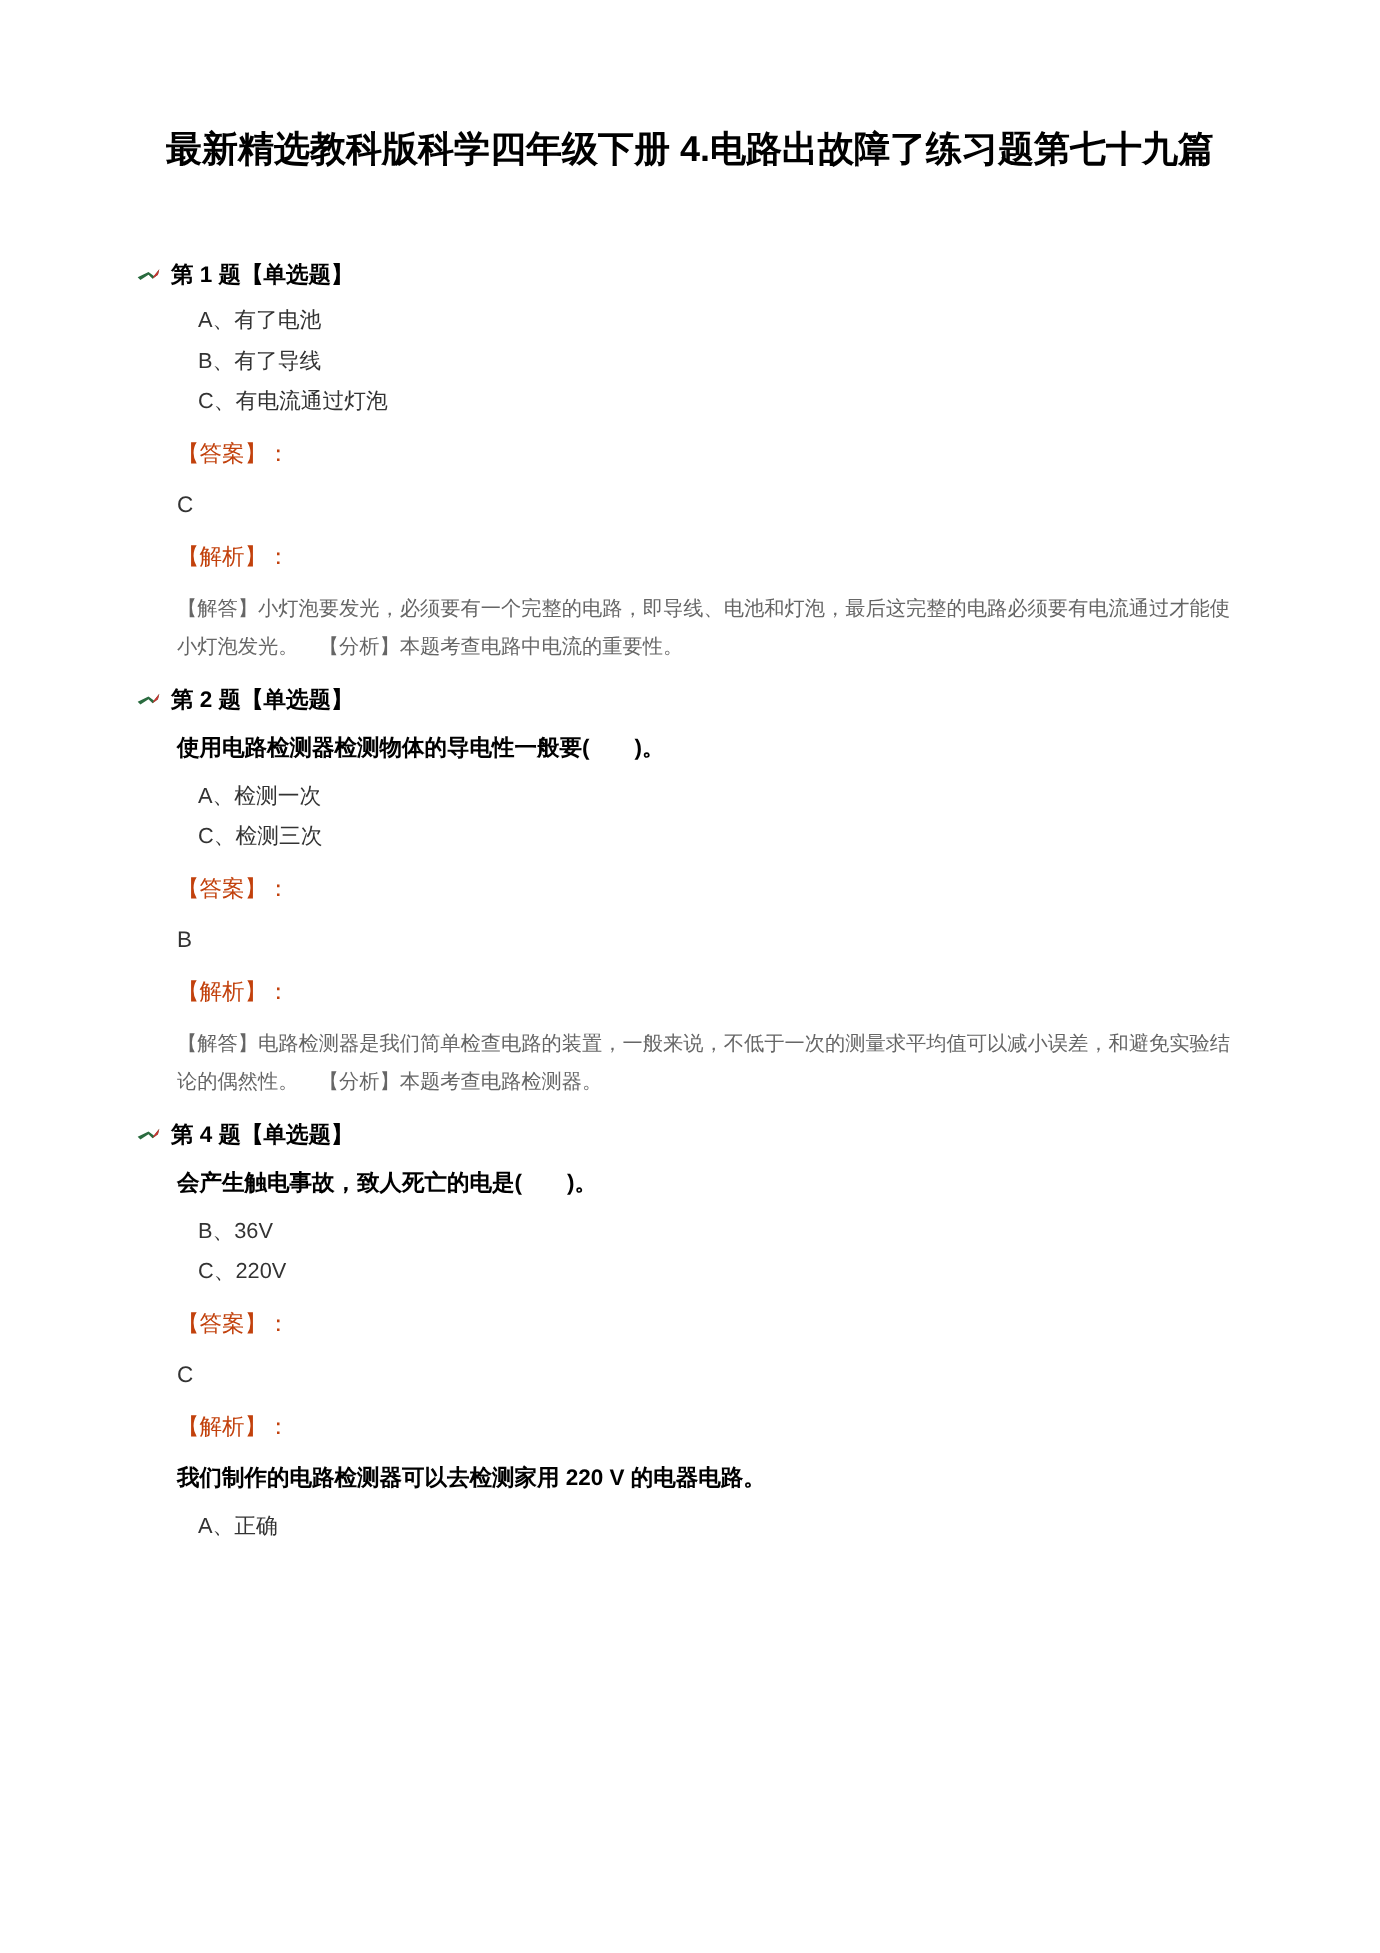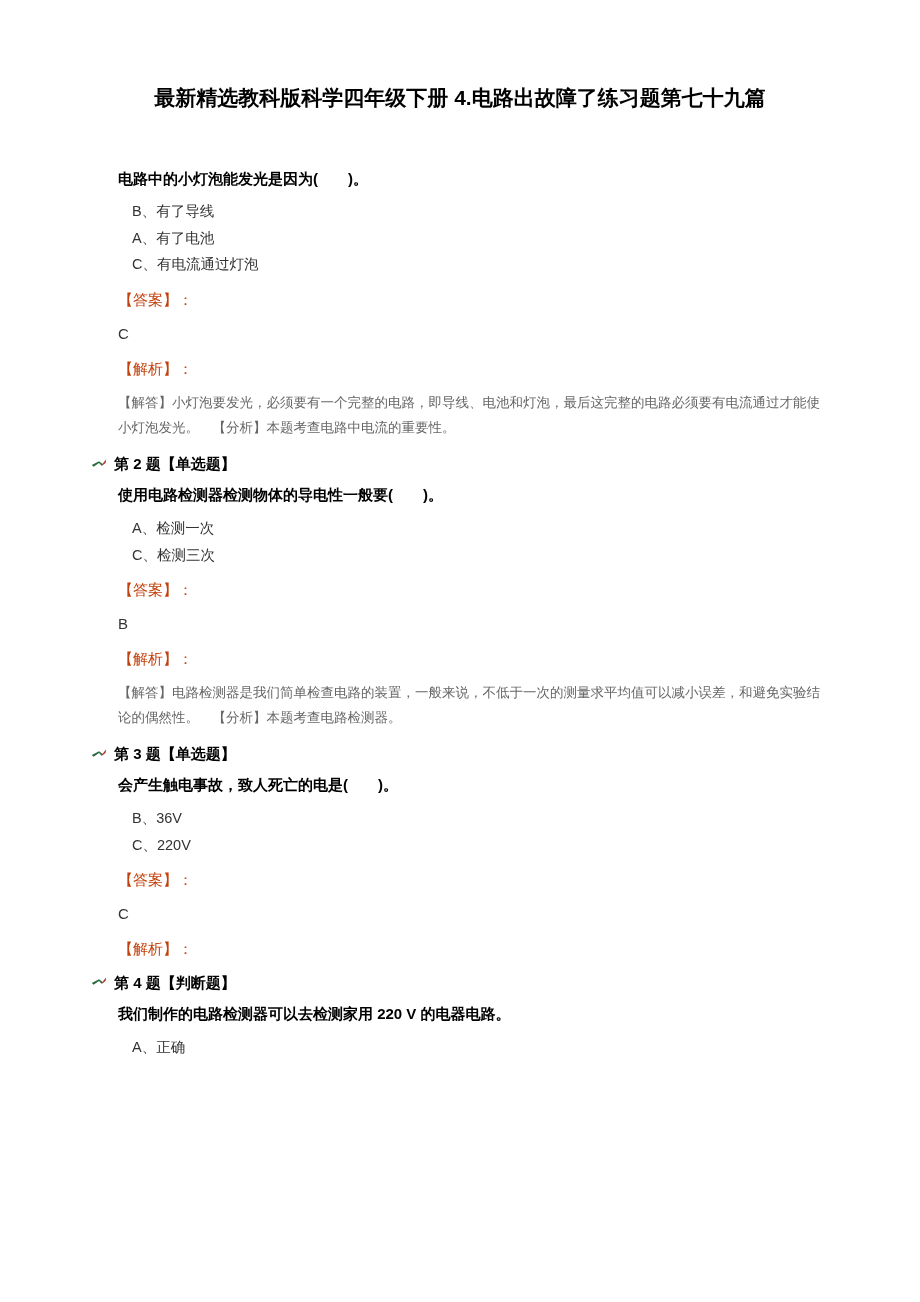--- a/index.html
+++ b/index.html
@@ -9,21 +9,21 @@
     background: #ffffff;
     color: #333;
     font-size: 15px;
     line-height: 1.7;
     width: 920px;
     box-sizing: border-box;
   }
   .title {
     text-align: center;
     font-weight: bold;
-    font-size: 21px;
+    font-size: 24px;
     margin-bottom: 50px;
     color: #000;
   }
   .question-block {
     margin-bottom: 8px;
   }
   .q-header {
     display: flex;
     align-items: center;
     margin-bottom: 6px;
@@ -78,25 +78,33 @@
     line-height: 1.9;
     margin-bottom: 10px;
   }
 </style>
 </head>
 <body>
 
 <div class="title">最新精选教科版科学四年级下册 4.电路出故障了练习题第七十九篇</div>
 
 <div class="question-block">
+  <div class="q-header">
+    <span class="pin-icon">
+      <svg viewBox="0 0 20 14" width="18" height="14">
+        <path d="M2 8 L10 4 L14 7 L18 2 L17 6 L13 9 L10 6 L4 10 Z" fill="#2a6b3f"></path>
+        <path d="M14 7 L18 2 L17 6 L13 9 Z" fill="#cc3333"></path>
+      </svg>
+    </span>
+    <span class="q-num">第 1 题【单选题】</span>
+  </div>
   <div class="indent">
-    <div class="q-text">电路中的小灯泡能发光是因为(　　)。</div>
     <div class="options">
+      <div>A、有了电池</div>
       <div>B、有了导线</div>
-      <div>A、有了电池</div>
       <div>C、有电流通过灯泡</div>
     </div>
     <div class="label">【答案】：</div>
     <div class="answer-val">C</div>
     <div class="label">【解析】：</div>
     <div class="explanation">【解答】小灯泡要发光，必须要有一个完整的电路，即导线、电池和灯泡，最后这完整的电路必须要有电流通过才能使小灯泡发光。　【分析】本题考查电路中电流的重要性。</div>
   </div>
 </div>
 
 <div class="question-block">
@@ -123,43 +131,34 @@
 </div>
 
 <div class="question-block">
   <div class="q-header">
     <span class="pin-icon">
       <svg viewBox="0 0 20 14" width="18" height="14">
         <path d="M2 8 L10 4 L14 7 L18 2 L17 6 L13 9 L10 6 L4 10 Z" fill="#2a6b3f"></path>
         <path d="M14 7 L18 2 L17 6 L13 9 Z" fill="#cc3333"></path>
       </svg>
     </span>
-    <span class="q-num">第 3 题【单选题】</span>
+    <span class="q-num">第 4 题【单选题】</span>
   </div>
   <div class="indent">
     <div class="q-text">会产生触电事故，致人死亡的电是(　　)。</div>
     <div class="options">
       <div>B、36V</div>
       <div>C、220V</div>
     </div>
     <div class="label">【答案】：</div>
     <div class="answer-val">C</div>
     <div class="label">【解析】：</div>
   </div>
 </div>
 
 <div class="question-block">
-  <div class="q-header">
-    <span class="pin-icon">
-      <svg viewBox="0 0 20 14" width="18" height="14">
-        <path d="M2 8 L10 4 L14 7 L18 2 L17 6 L13 9 L10 6 L4 10 Z" fill="#2a6b3f"></path>
-        <path d="M14 7 L18 2 L17 6 L13 9 Z" fill="#cc3333"></path>
-      </svg>
-    </span>
-    <span class="q-num">第 4 题【判断题】</span>
-  </div>
   <div class="indent">
     <div class="q-text">我们制作的电路检测器可以去检测家用 220 V 的电器电路。</div>
     <div class="options">
       <div>A、正确</div>
     </div>
   </div>
 </div>
 
 </body></html>

